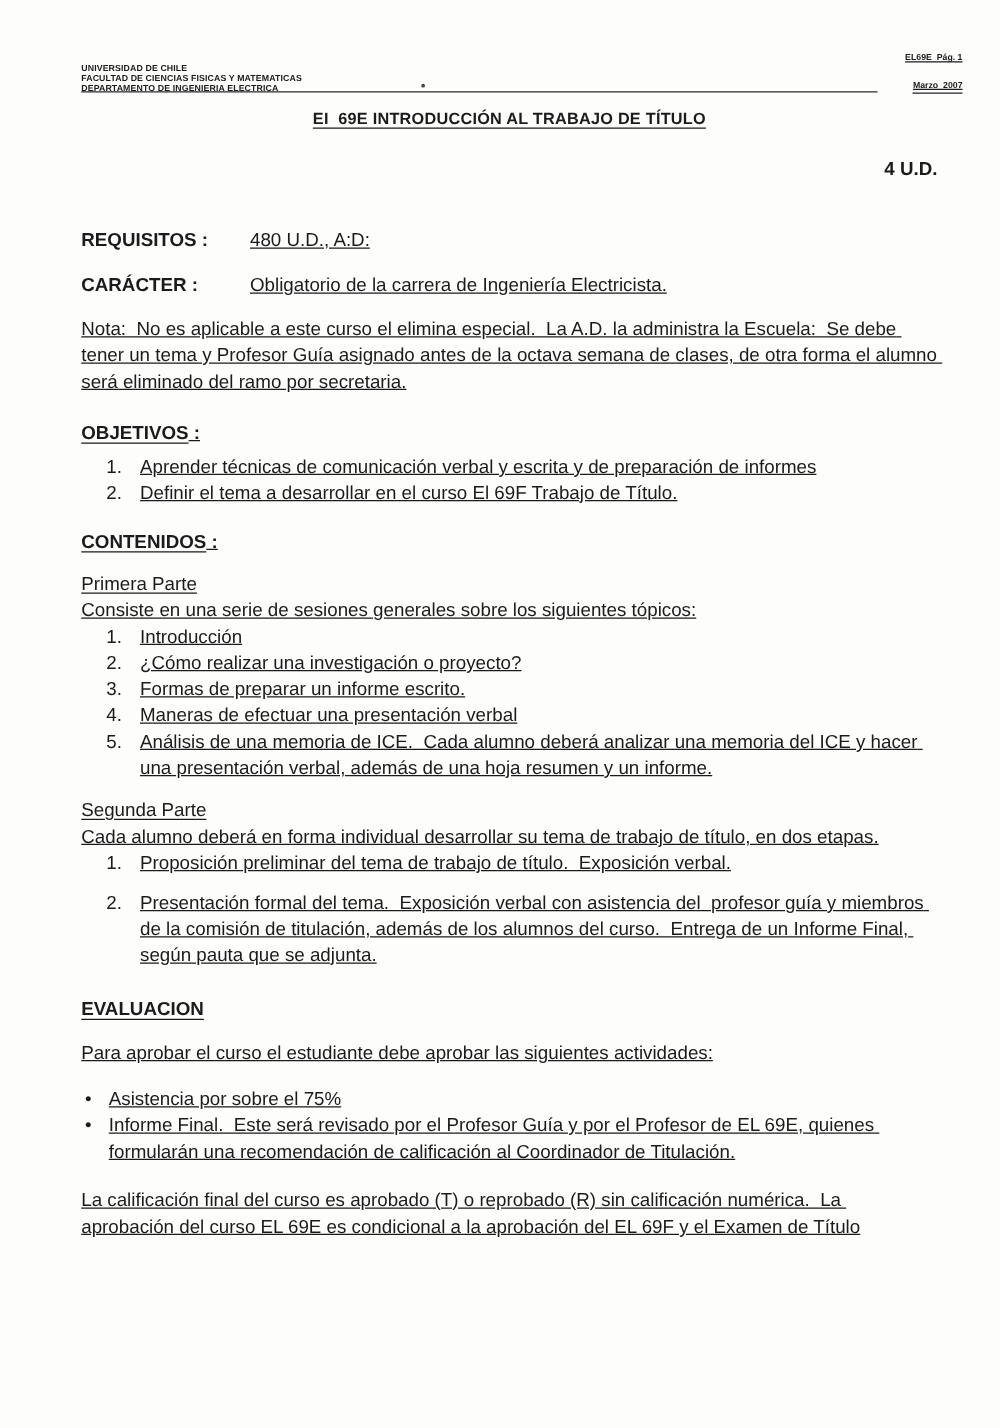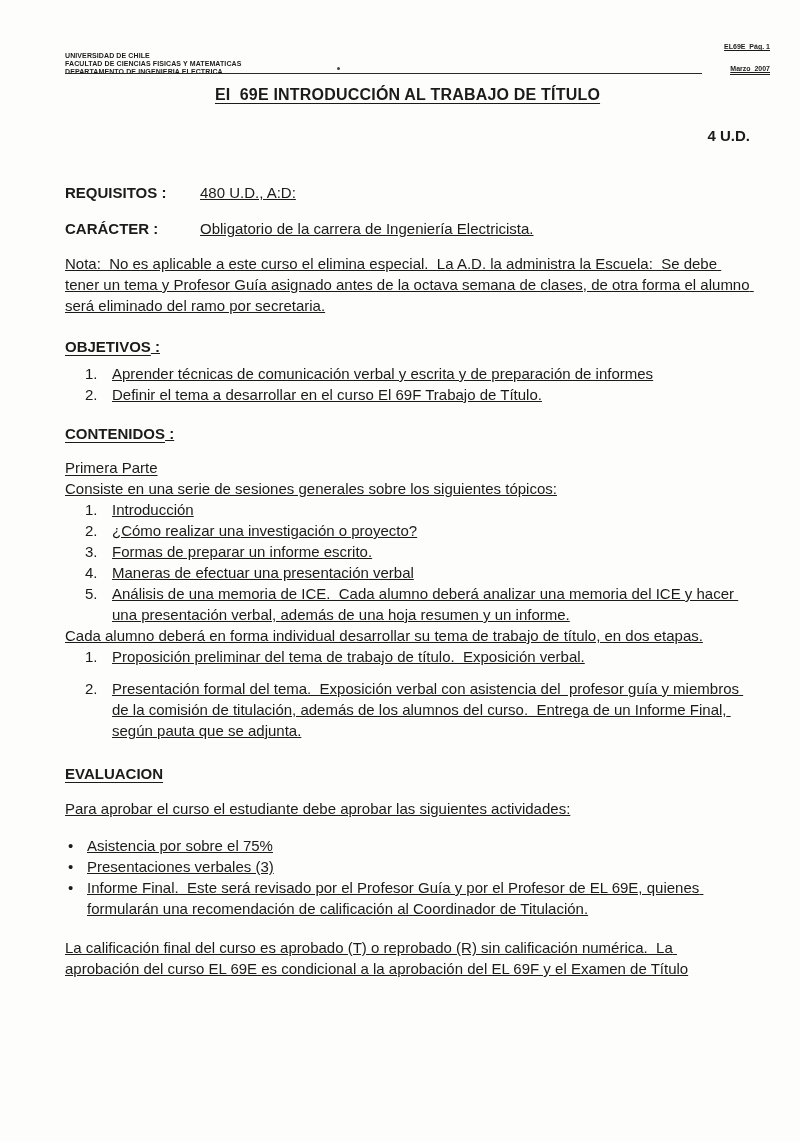--- a/index.html
+++ b/index.html
@@ -39,21 +39,21 @@
     position:absolute;top:73px;left:65px;width:637px;
     border-top:1.5px solid #2a2a2a;
   }
   .artifact-dot{
     position:absolute;top:67px;left:337px;
     width:3px;height:3px;background:#444;border-radius:50%;
   }
 
   
   .title{
-    text-align:center;font-weight:bold;font-size:16px;
+    text-align:center;font-weight:bold;font-size:13px;
     text-decoration:underline;text-underline-offset:3px;
     letter-spacing:0.2px;
   }
   .credits{text-align:right;font-weight:bold;margin-top:20px;}
 
   
   .kv{display:flex;}
   .kv .k{width:135px;font-weight:bold;flex:none;}
   .row-req{margin-top:36px;}
   .row-car{margin-top:15px;}
@@ -133,31 +133,33 @@
     </div>
     <div class="pre">Consiste en una serie de sesiones generales sobre los siguientes tópicos:</div>
     <ol class="numlist" style="margin-top:0">
       <li class="pre">Introducción</li>
       <li class="pre">¿Cómo realizar una investigación o proyecto?</li>
       <li class="pre">Formas de preparar un informe escrito.</li>
       <li class="pre">Maneras de efectuar una presentación verbal</li>
       <li class="pre">Análisis de una memoria de ICE.  Cada alumno deberá analizar una memoria del ICE y hacer una presentación verbal, además de una hoja resumen y un informe.</li>
     </ol>
 
+    <div class="mt-sub">
+      <span class="sub-head">Segunda Parte</span>
+    </div>
     <div class="pre">Cada alumno deberá en forma individual desarrollar su tema de trabajo de título, en dos etapas.</div>
     <ol class="numlist" style="margin-top:0">
       <li class="pre">Proposición preliminar del tema de trabajo de título.  Exposición verbal.</li>
       <li class="pre gap">Presentación formal del tema.  Exposición verbal con asistencia del  profesor guía y miembros de la comisión de titulación, además de los alumnos del curso.  Entrega de un Informe Final, según pauta que se adjunta.</li>
     </ol>
 
     <div class="sec-head" style="margin-top:22px">
       <span class="u">EVALUACION</span>
     </div>
     <p class="pre" style="margin:14px 0 0 0">Para aprobar el curso el estudiante debe aprobar las siguientes actividades:</p>
     <ul class="bulllist">
       <li class="pre">Asistencia por sobre el 75%</li>
-      <li class="pre">Presentaciones verbales (3)</li>
       <li class="pre">Informe Final.  Este será revisado por el Profesor Guía y por el Profesor de EL 69E, quienes formularán una recomendación de calificación al Coordinador de Titulación.</li>
     </ul>
     <p class="closing pre" style="margin-bottom:0">La calificación final del curso es aprobado (T) o reprobado (R) sin calificación numérica.  La aprobación del curso EL 69E es condicional a la aprobación del EL 69F y el Examen de Título</p>
 
   </div>
 </div>
 
 </body></html>

